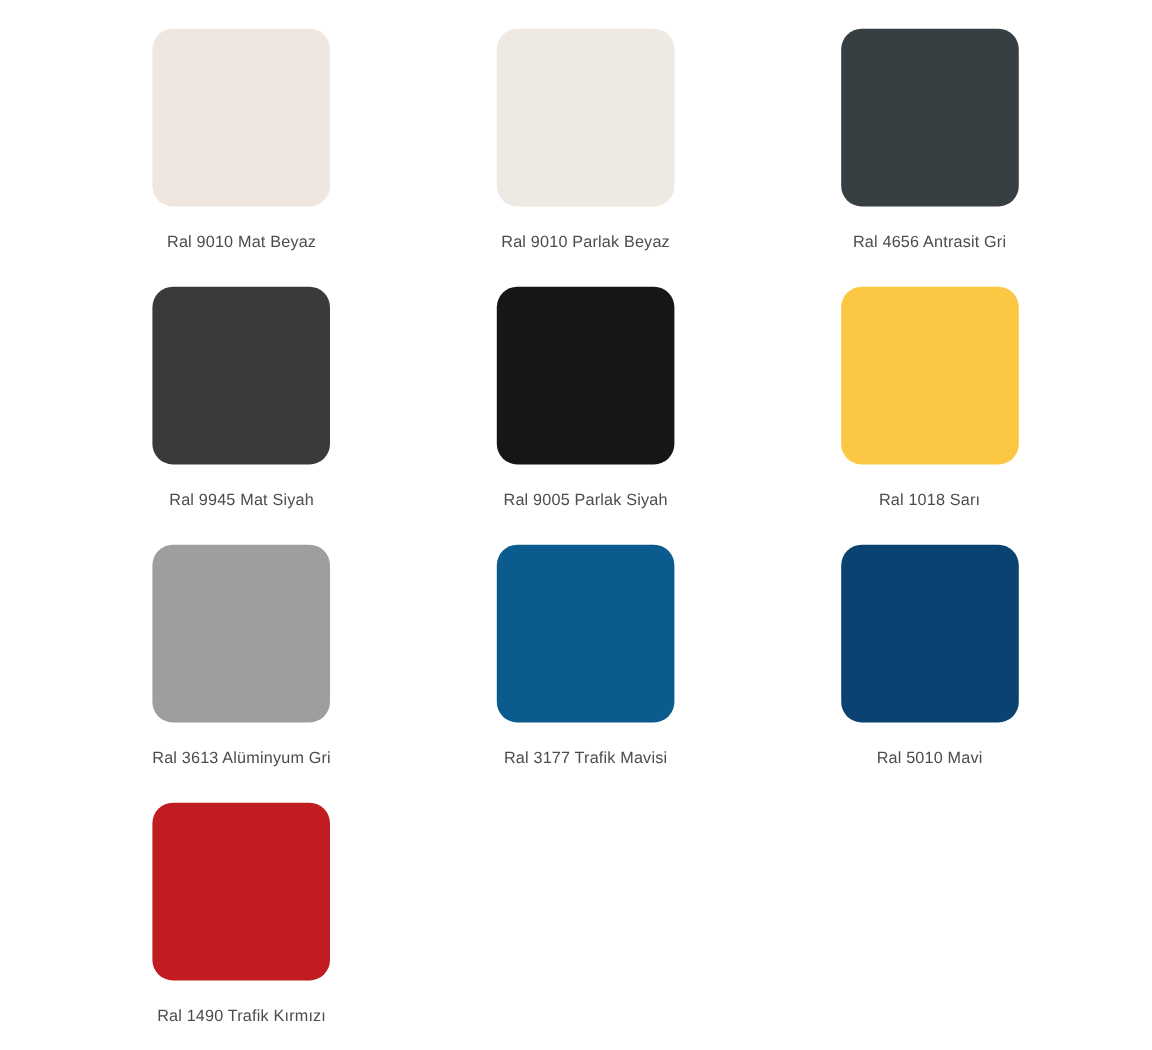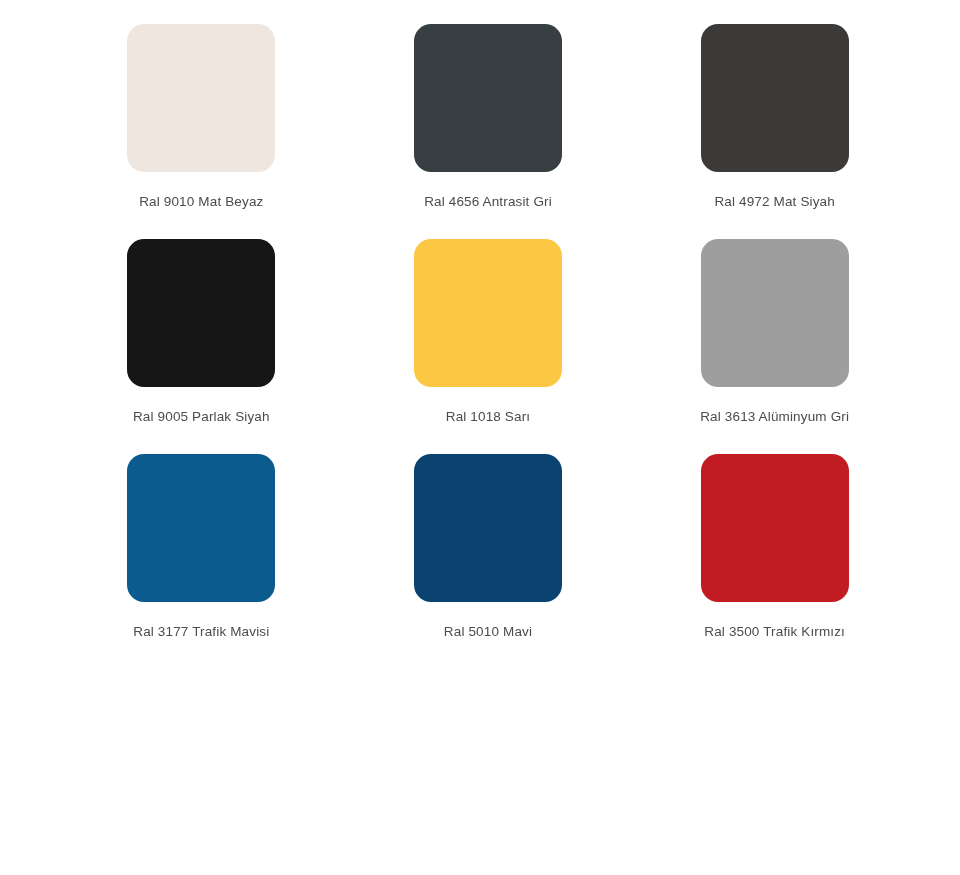--- a/index.html
+++ b/index.html
@@ -50,30 +50,34 @@
 </head>
 <body>
 
 <div class="palette-grid">
 
   <div class="swatch-cell">
     <div class="swatch-chip" style="background-color: rgb(239, 230, 224);"></div>
     <div class="swatch-label">Ral 9010 Mat Beyaz</div>
   </div>
 
+  <div class="swatch-cell">
+    <div class="swatch-chip" style="background-color: rgb(238, 233, 227);"></div>
+    <div class="swatch-label">Ral 9010 Parlak Beyaz</div>
+  </div>
 
 
   <div class="swatch-cell">
     <div class="swatch-chip" style="background-color: rgb(55, 63, 66);"></div>
     <div class="swatch-label">Ral 4656 Antrasit Gri</div>
   </div>
 
   <div class="swatch-cell">
     <div class="swatch-chip" style="background-color: rgb(59, 58, 56);"></div>
-    <div class="swatch-label">Ral 4972 Mat Siyah</div>
+    <div class="swatch-label">Ral 9945 Mat Siyah</div>
   </div>
 
   <div class="swatch-cell">
     <div class="swatch-chip" style="background-color: rgb(22, 22, 23);"></div>
     <div class="swatch-label">Ral 9005 Parlak Siyah</div>
   </div>
 
   <div class="swatch-cell">
     <div class="swatch-chip" style="background-color: rgb(252, 200, 67);"></div>
     <div class="swatch-label">Ral 1018 Sarı</div>
@@ -90,16 +94,16 @@
     <div class="swatch-label">Ral 3177 Trafik Mavisi</div>
   </div>
 
   <div class="swatch-cell">
     <div class="swatch-chip" style="background-color: rgb(10, 67, 114);"></div>
     <div class="swatch-label">Ral 5010 Mavi</div>
   </div>
 
   <div class="swatch-cell">
     <div class="swatch-chip" style="background-color: rgb(193, 28, 34);"></div>
-    <div class="swatch-label">Ral 3500 Trafik Kırmızı</div>
+    <div class="swatch-label">Ral 1490 Trafik Kırmızı</div>
   </div>
 
 </div>
 
 </body></html>

